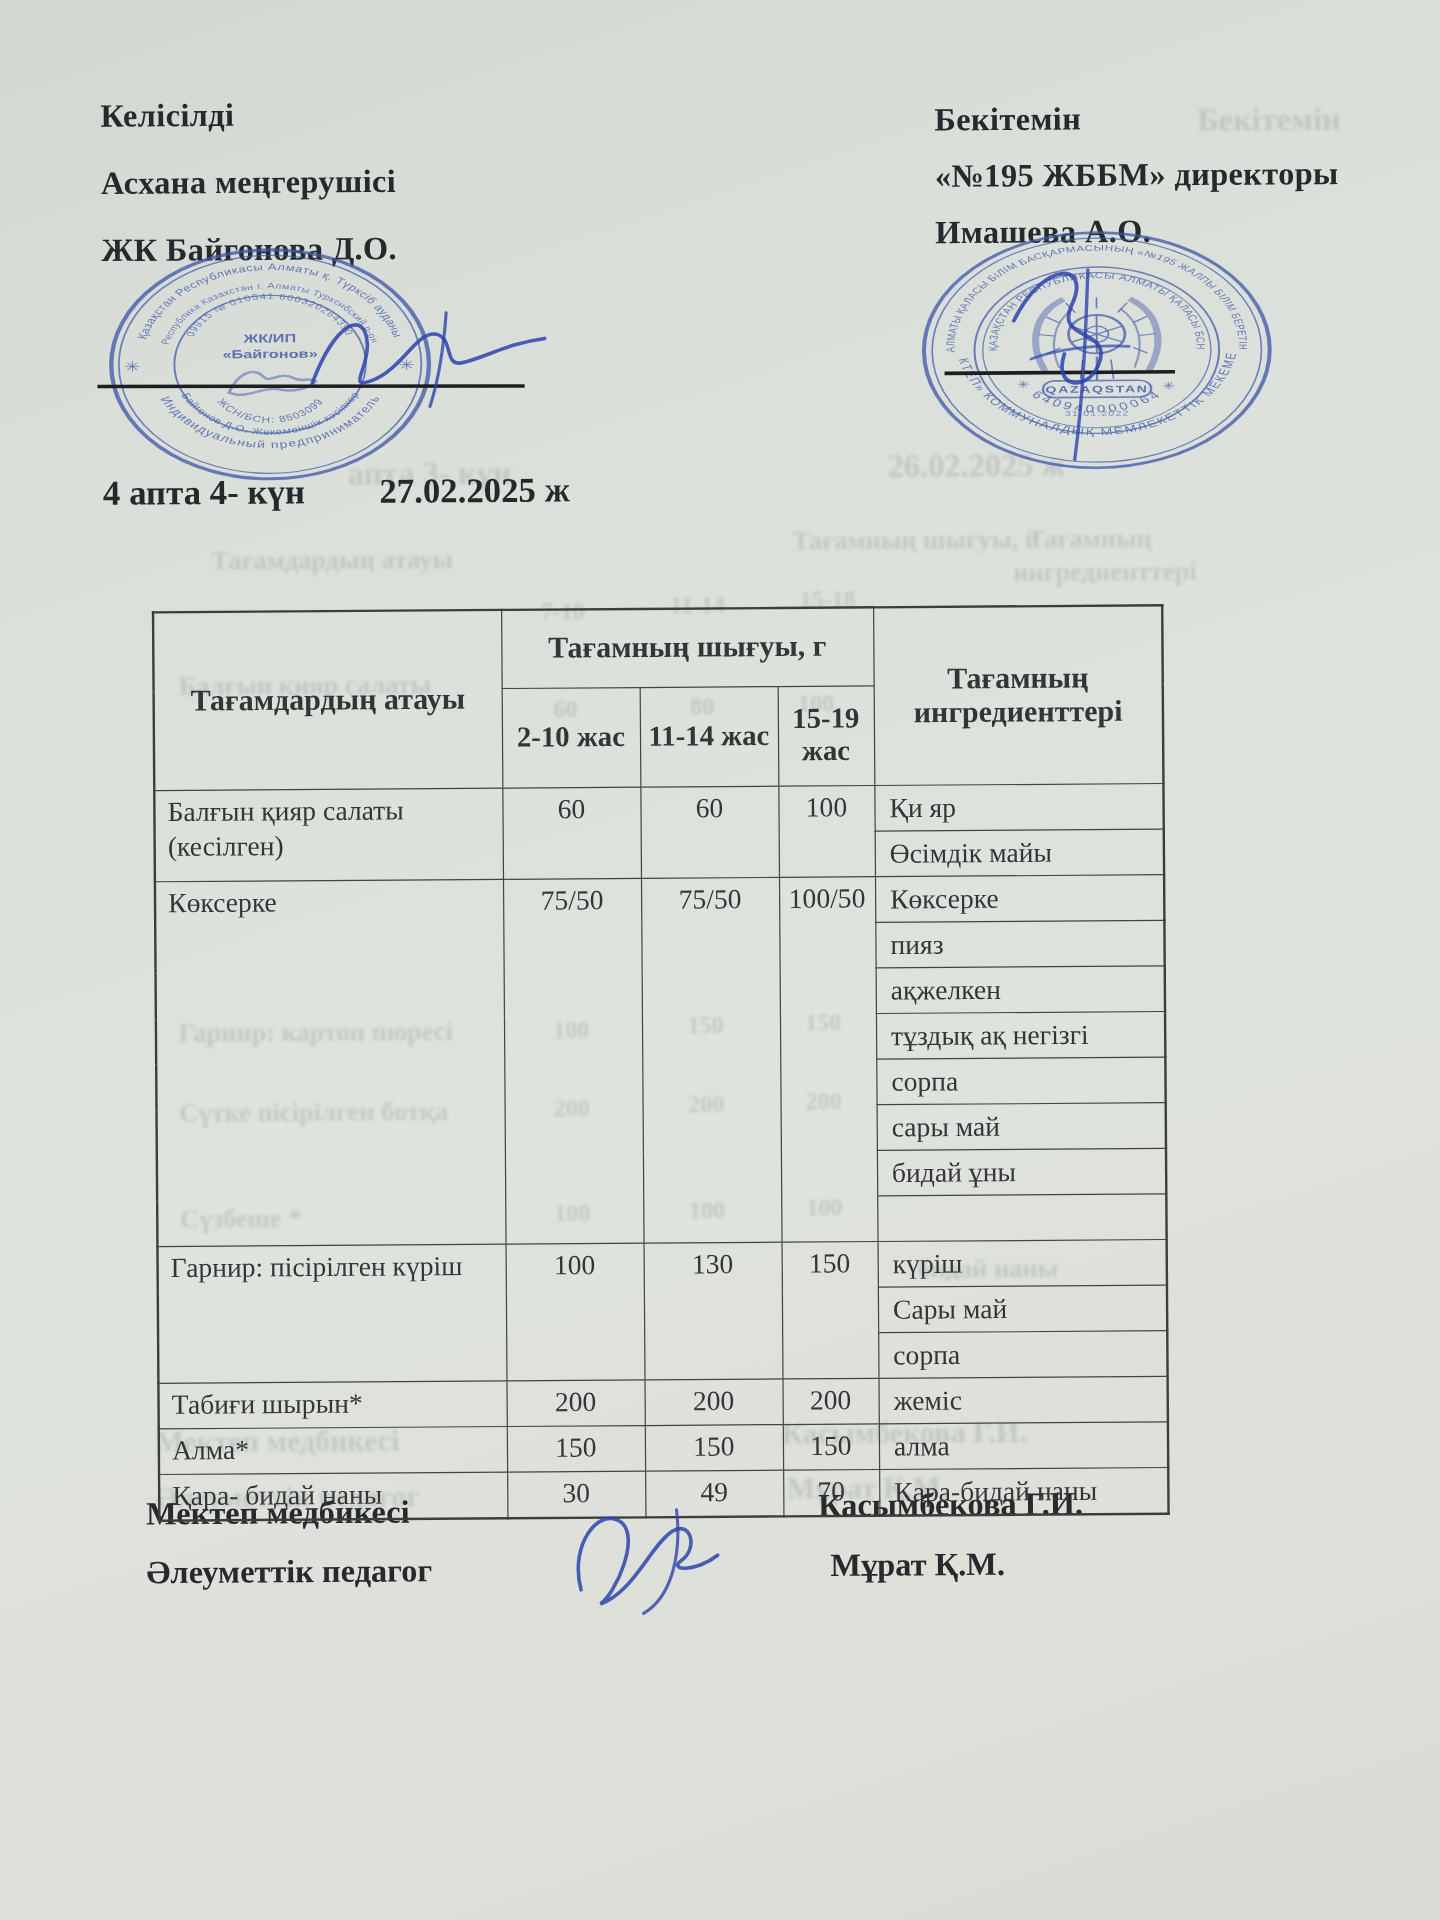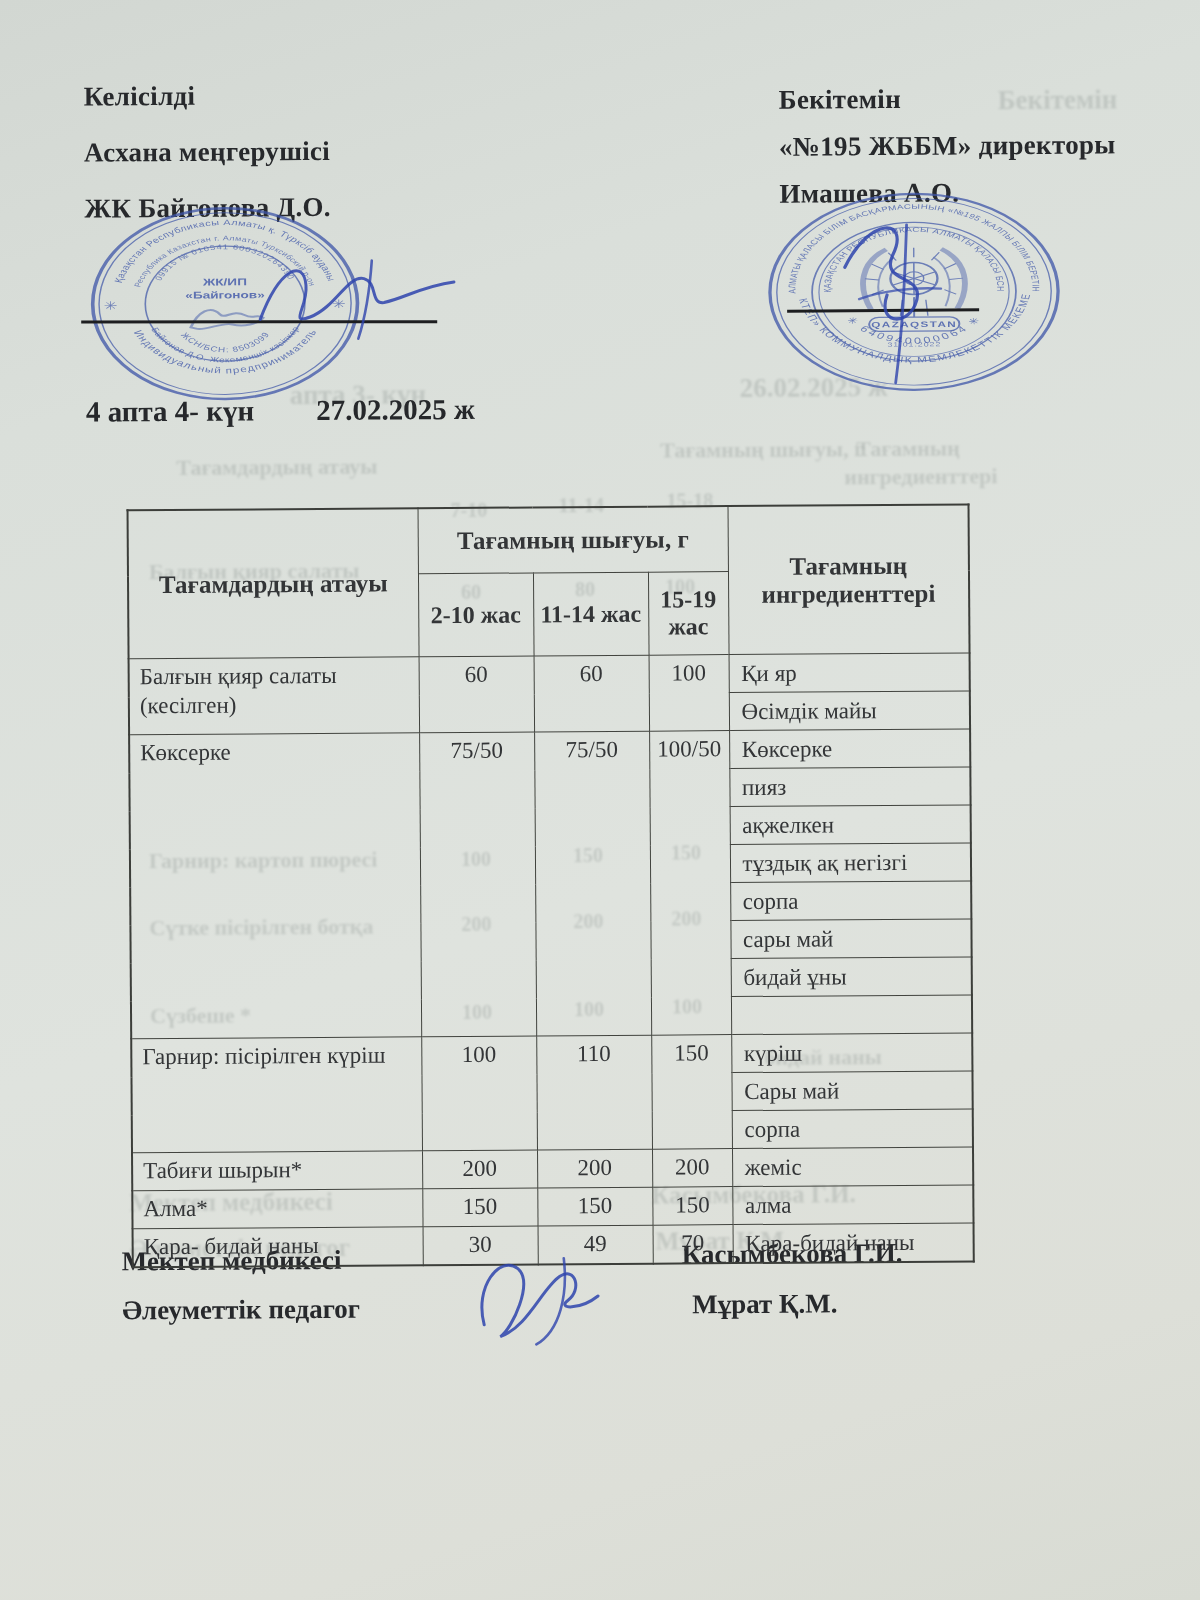--- a/index.html
+++ b/index.html
@@ -237,21 +237,21 @@
             </tr>
             <tr>
               <td class="c-ing">бидай ұны</td>
             </tr>
             <tr>
               <td class="c-ing"></td>
             </tr>
             <tr>
               <td class="c-name" rowspan="3">Гарнир: пісірілген күріш</td>
               <td class="c-num" rowspan="3">100</td>
-              <td class="c-num" rowspan="3">110</td>
+              <td class="c-num" rowspan="3">130</td>
               <td class="c-num" rowspan="3">150</td>
               <td class="c-ing">күріш</td>
             </tr>
             <tr>
               <td class="c-ing">Сары май</td>
             </tr>
             <tr>
               <td class="c-ing">сорпа</td>
             </tr>
             <tr>

